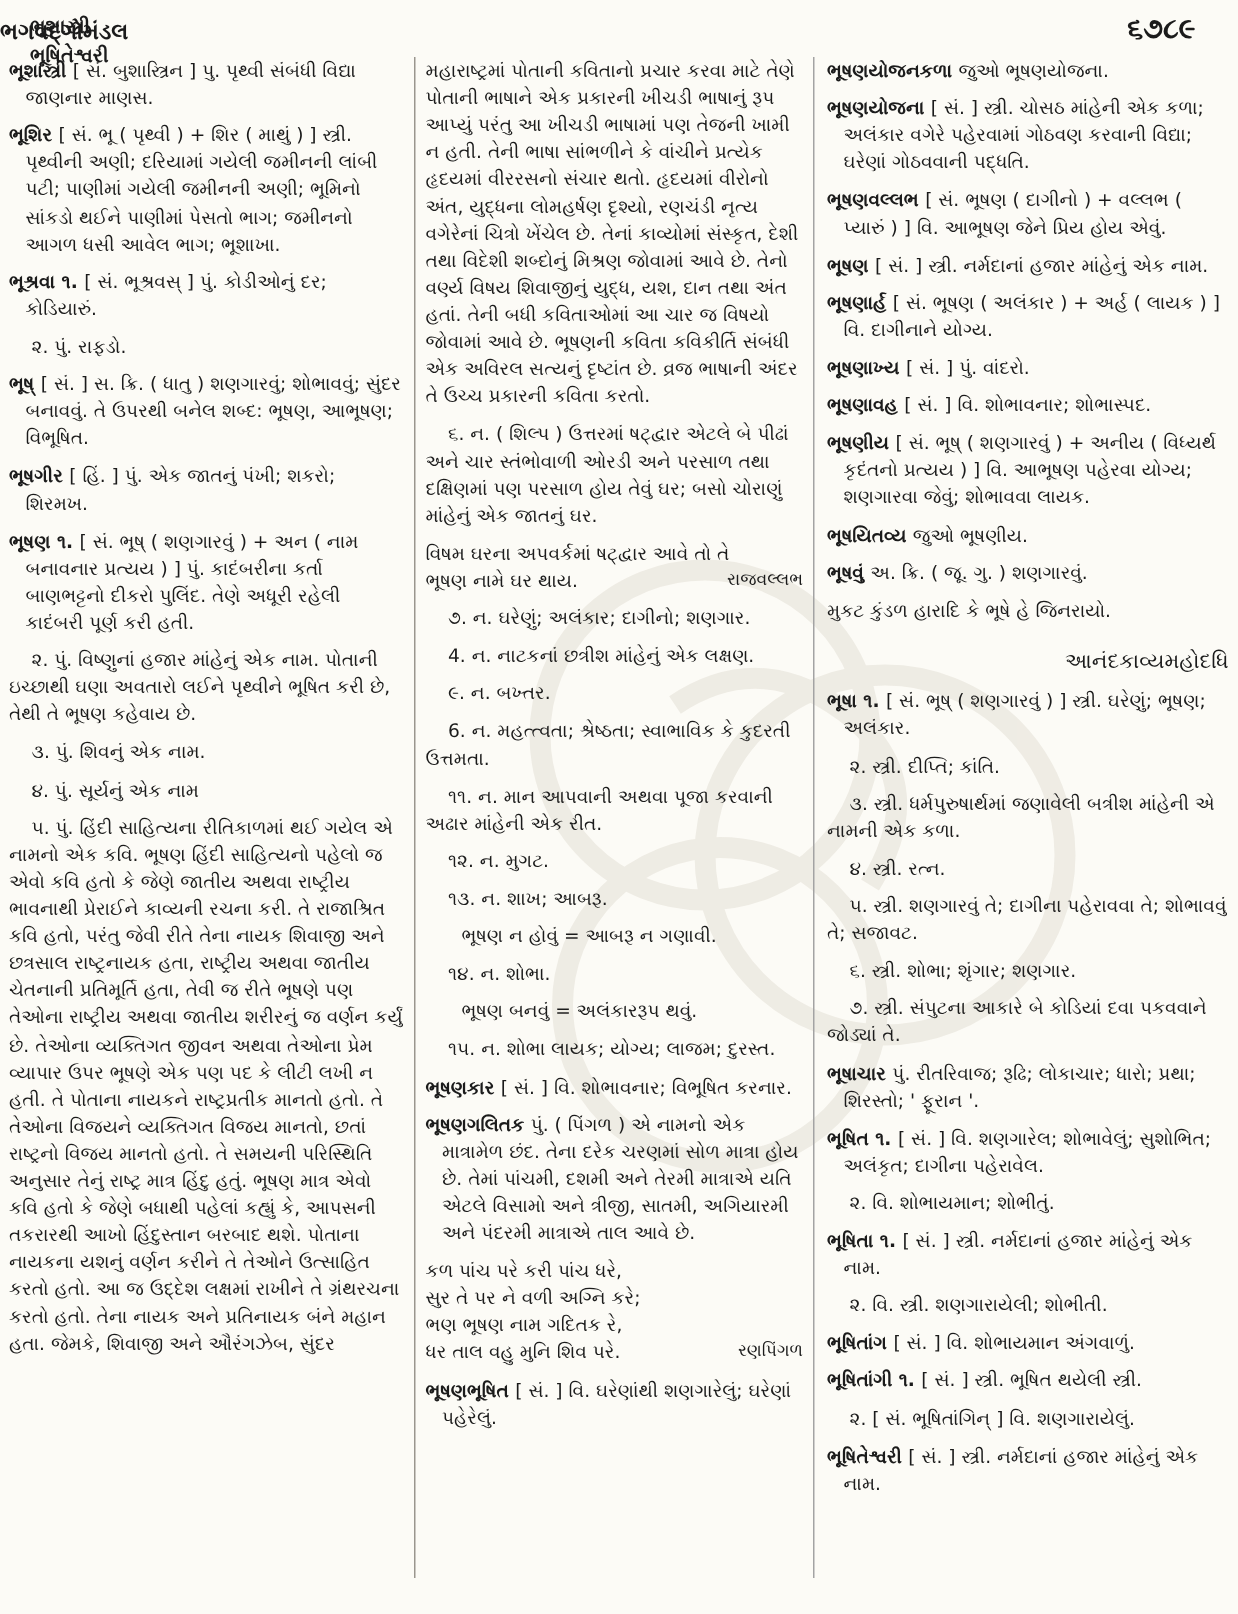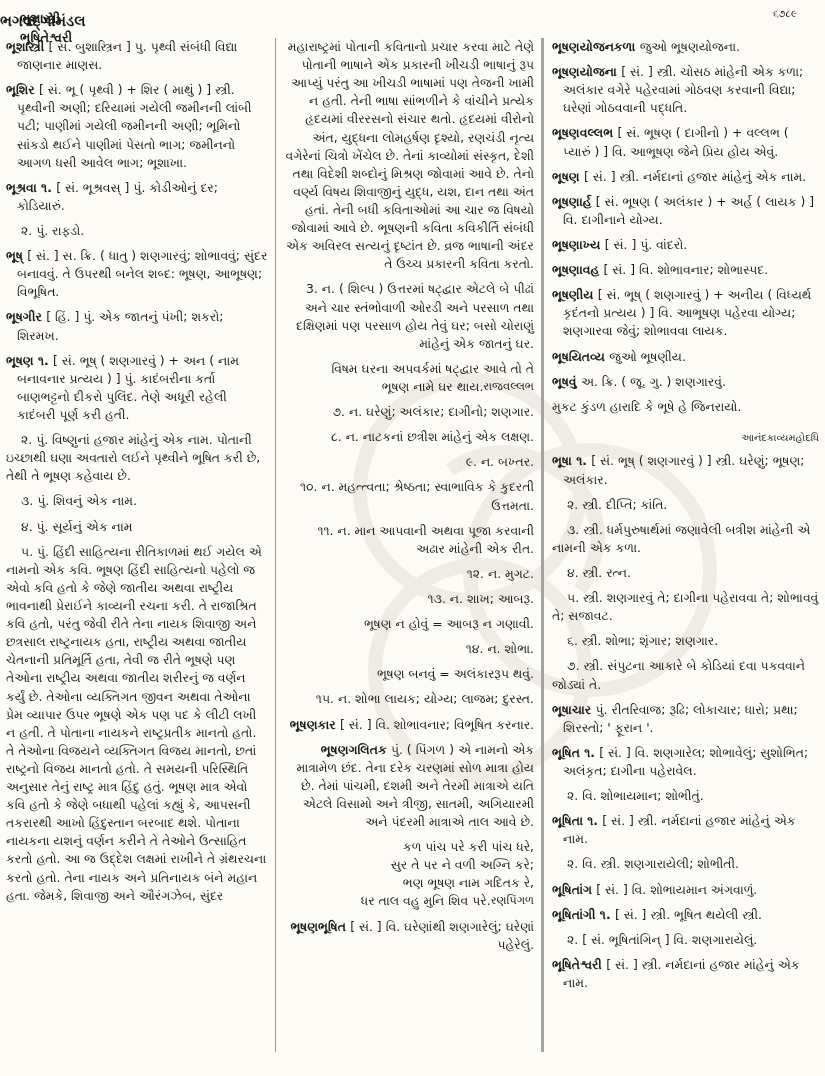--- a/index.html
+++ b/index.html
@@ -8,46 +8,46 @@
     position:relative;
     background:#fcfbf6;
     color:#1b1b1b;
     font-family:"DejaVu Sans","Liberation Sans",sans-serif;
     overflow:hidden;
   }
   
   .header{position:absolute;top:0;left:0;width:825px;height:54px;}
   .guide{position:absolute;left:20px;top:10px;font-size:13px;font-weight:bold;line-height:1.45;}
   .title{position:absolute;left:0;right:0;top:12px;text-align:left;font-size:15px;font-weight:bold;}
-  .pageno{position:absolute;right:28px;top:8px;font-size:10px;font-weight:normal;text-align:right;}
+  .pageno{position:absolute;right:28px;top:8px;font-size:19px;font-weight:bold;text-align:right;}
   
   .watermark{position:absolute;left:330px;top:330px;width:420px;height:480px;opacity:.55;pointer-events:none;}
   
   .cols{
     position:absolute;top:38px;left:6px;width:813px;height:1014px;
     display:flex;
   }
   .col{
     height:1014px;overflow:hidden;
     font-size:12.4px;line-height:1.46;
     text-align:left;
   }
   .col-1{width:263px;padding-right:7px;border-right:1px solid #9a968e;}
-  .col-2{width:252px;padding:0 7px;border-right:3px solid #a3a3a3;text-align:right;}
+  .col-2{width:252px;padding:0 7px;border-right:1px solid #a3a3a3;}
   .col-3{width:268px;padding-left:8px;}
   .blk{margin:0 0 7px 0;}
   .entry{padding-left:11px;text-indent:-11px;}
   .hw{font-weight:bold;}
   .sense{text-indent:15px;}
   .cont{text-indent:0;}
   .idiom{margin-left:24px;margin-bottom:7px;}
   .vline{margin-left:34px;}
   .qline{margin-left:18px;}
   .cite{float:right;font-size:11.5px;}
-  .cite-line{text-align:right;font-size:10px;margin:15px 0 7px 0;}
+  .cite-line{text-align:right;font-size:14px;margin:15px 0 7px 0;}
   .verse-wrap{margin:0 0 7px 0;}
   .verse-wrap p{margin:0;}
 </style>
 </head>
 <body>
 
 <svg class="watermark" viewBox="0 0 420 480" xmlns="http://www.w3.org/2000/svg" aria-hidden="true">
   <g fill="none" stroke="#e4e0d6" stroke-width="14">
     <circle cx="140" cy="160" r="110"></circle>
     <circle cx="260" cy="240" r="120"></circle>
@@ -74,29 +74,29 @@
       <p class="blk entry"><span class="hw">ભૂષ્ </span>[ સં. ] સ. ક્રિ. ( ધાતુ ) શણગારવું; શોભાવવું; સુંદર બનાવવું. તે ઉપરથી બનેલ શબ્દ: ભૂષણ, આભૂષણ; વિભૂષિત.</p>
       <p class="blk entry"><span class="hw">ભૂષગીર </span>[ હિં. ] પું. એક જાતનું પંખી; શકરો; શિરમખ.</p>
       <p class="blk entry"><span class="hw">ભૂષણ ૧. </span>[ સં. ભૂષ્ ( શણગારવું ) + અન ( નામ બનાવનાર પ્રત્યય ) ] પું. કાદંબરીના કર્તા બાણભટ્ટનો દીકરો પુલિંદ. તેણે અધૂરી રહેલી કાદંબરી પૂર્ણ કરી હતી.</p>
       <p class="blk sense">૨. પું. વિષ્ણુનાં હજાર માંહેનું એક નામ. પોતાની ઇચ્છાથી ઘણા અવતારો લઈને પૃથ્વીને ભૂષિત કરી છે, તેથી તે ભૂષણ કહેવાય છે.</p>
       <p class="blk sense">૩. પું. શિવનું એક નામ.</p>
       <p class="blk sense">૪. પું. સૂર્યનું એક નામ</p>
       <p class="blk sense">૫. પું. હિંદી સાહિત્યના રીતિકાળમાં થઈ ગયેલ એ નામનો એક કવિ. ભૂષણ હિંદી સાહિત્યનો પહેલો જ એવો કવિ હતો કે જેણે જાતીય અથવા રાષ્ટ્રીય ભાવનાથી પ્રેરાઈને કાવ્યની રચના કરી. તે રાજાશ્રિત કવિ હતો, પરંતુ જેવી રીતે તેના નાયક શિવાજી અને છત્રસાલ રાષ્ટ્રનાયક હતા, રાષ્ટ્રીય અથવા જાતીય ચેતનાની પ્રતિમૂર્તિ હતા, તેવી જ રીતે ભૂષણે પણ તેઓના રાષ્ટ્રીય અથવા જાતીય શરીરનું જ વર્ણન કર્યું છે. તેઓના વ્યક્તિગત જીવન અથવા તેઓના પ્રેમ વ્યાપાર ઉપર ભૂષણે એક પણ પદ કે લીટી લખી ન હતી. તે પોતાના નાયકને રાષ્ટ્રપ્રતીક માનતો હતો. તે તેઓના વિજયને વ્યક્તિગત વિજય માનતો, છતાં રાષ્ટ્રનો વિજય માનતો હતો. તે સમયની પરિસ્થિતિ અનુસાર તેનું રાષ્ટ્ર માત્ર હિંદુ હતું. ભૂષણ માત્ર એવો કવિ હતો કે જેણે બધાથી પહેલાં કહ્યું કે, આપસની તકરારથી આખો હિંદુસ્તાન બરબાદ થશે. પોતાના નાયકના યશનું વર્ણન કરીને તે તેઓને ઉત્સાહિત કરતો હતો. આ જ ઉદ્દેશ લક્ષમાં રાખીને તે ગ્રંથરચના કરતો હતો. તેના નાયક અને પ્રતિનાયક બંને મહાન હતા. જેમકે, શિવાજી અને ઔરંગઝેબ, સુંદર</p>
     </div>
   <div class="col col-2" id="col-1">
       <p class="blk cont">મહારાષ્ટ્રમાં પોતાની કવિતાનો પ્રચાર કરવા માટે તેણે પોતાની ભાષાને એક પ્રકારની ખીચડી ભાષાનું રૂપ આપ્યું પરંતુ આ ખીચડી ભાષામાં પણ તેજની ખામી ન હતી. તેની ભાષા સાંભળીને કે વાંચીને પ્રત્યેક હૃદયમાં વીરરસનો સંચાર થતો. હૃદયમાં વીરોનો અંત, યુદ્ધના લોમહર્ષણ દૃશ્યો, રણચંડી નૃત્ય વગેરેનાં ચિત્રો ખેંચેલ છે. તેનાં કાવ્યોમાં સંસ્કૃત, દેશી તથા વિદેશી શબ્દોનું મિશ્રણ જોવામાં આવે છે. તેનો વર્ણ્ય વિષય શિવાજીનું યુદ્ધ, યશ, દાન તથા અંત હતાં. તેની બધી કવિતાઓમાં આ ચાર જ વિષયો જોવામાં આવે છે. ભૂષણની કવિતા કવિકીર્તિ સંબંધી એક અવિરલ સત્યનું દૃષ્ટાંત છે. વ્રજ ભાષાની અંદર તે ઉચ્ચ પ્રકારની કવિતા કરતો.</p>
-      <p class="blk sense">3. ન. ( શિલ્પ ) ઉત્તરમાં ષટ્દ્વાર એટલે બે પીઢાં અને ચાર સ્તંભોવાળી ઓરડી અને પરસાળ તથા દક્ષિણમાં પણ પરસાળ હોય તેવું ઘર; બસો ચોરાણું માંહેનું એક જાતનું ઘર.</p>
+      <p class="blk sense">૬. ન. ( શિલ્પ ) ઉત્તરમાં ષટ્દ્વાર એટલે બે પીઢાં અને ચાર સ્તંભોવાળી ઓરડી અને પરસાળ તથા દક્ષિણમાં પણ પરસાળ હોય તેવું ઘર; બસો ચોરાણું માંહેનું એક જાતનું ઘર.</p>
       <div class="verse-wrap">
         <p class="qline">વિષમ ઘરના અપવર્કમાં ષટ્દ્વાર આવે તો તે</p>
         <p class="qline">ભૂષણ નામે ઘર થાય.<span class="cite">રાજવલ્લભ</span></p>
       </div>
       <p class="blk sense">૭. ન. ઘરેણું; અલંકાર; દાગીનો; શણગાર.</p>
-      <p class="blk sense">૮. ન. નાટકનાં છત્રીશ માંહેનું એક લક્ષણ.</p>
+      <p class="blk sense">4. ન. નાટકનાં છત્રીશ માંહેનું એક લક્ષણ.</p>
       <p class="blk sense">૯. ન. બખ્તર.</p>
-      <p class="blk sense">૧૦. ન. મહત્ત્વતા; શ્રેષ્ઠતા; સ્વાભાવિક કે કુદરતી ઉત્તમતા.</p>
+      <p class="blk sense">6. ન. મહત્ત્વતા; શ્રેષ્ઠતા; સ્વાભાવિક કે કુદરતી ઉત્તમતા.</p>
       <p class="blk sense">૧૧. ન. માન આપવાની અથવા પૂજા કરવાની અઢાર માંહેની એક રીત.</p>
       <p class="blk sense">૧૨. ન. મુગટ.</p>
       <p class="blk sense">૧૩. ન. શાખ; આબરૂ.</p>
       <p class="blk idiom">ભૂષણ ન હોવું = આબરૂ ન ગણાવી.</p>
       <p class="blk sense">૧૪. ન. શોભા.</p>
       <p class="blk idiom">ભૂષણ બનવું = અલંકારરૂપ થવું.</p>
       <p class="blk sense">૧૫. ન. શોભા લાયક; યોગ્ય; લાજમ; દુરસ્ત.</p>
       <p class="blk entry"><span class="hw">ભૂષણકાર </span>[ સં. ] વિ. શોભાવનાર; વિભૂષિત કરનાર.</p>
       <p class="blk entry"><span class="hw">ભૂષણગલિતક </span>પું. ( પિંગળ ) એ નામનો એક માત્રામેળ છંદ. તેના દરેક ચરણમાં સોળ માત્રા હોય છે. તેમાં પાંચમી, દશમી અને તેરમી માત્રાએ યતિ એટલે વિસામો અને ત્રીજી, સાતમી, અગિયારમી અને પંદરમી માત્રાએ તાલ આવે છે.</p>
       <div class="verse-wrap">

